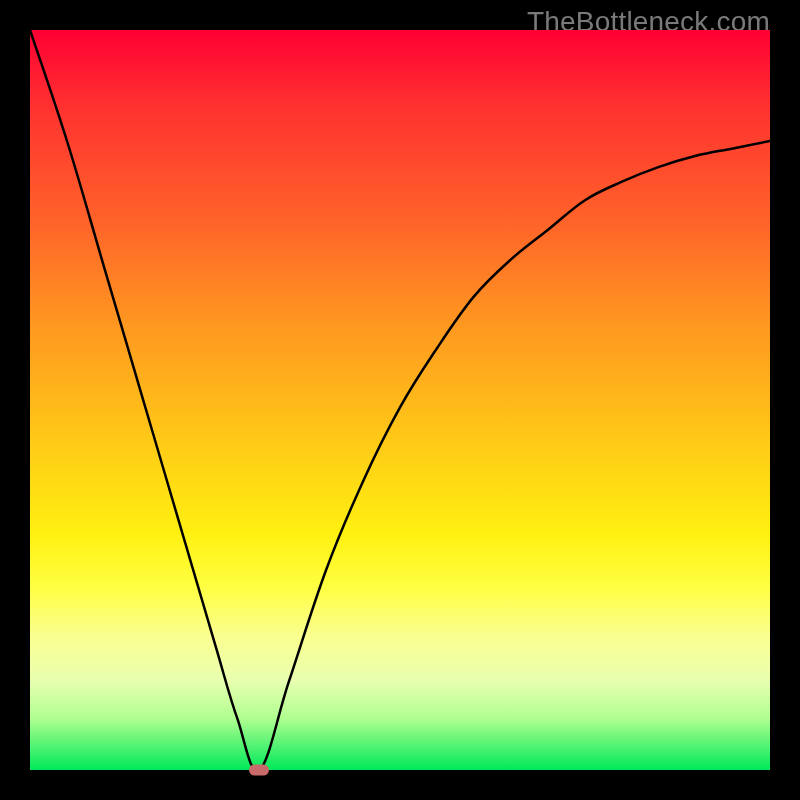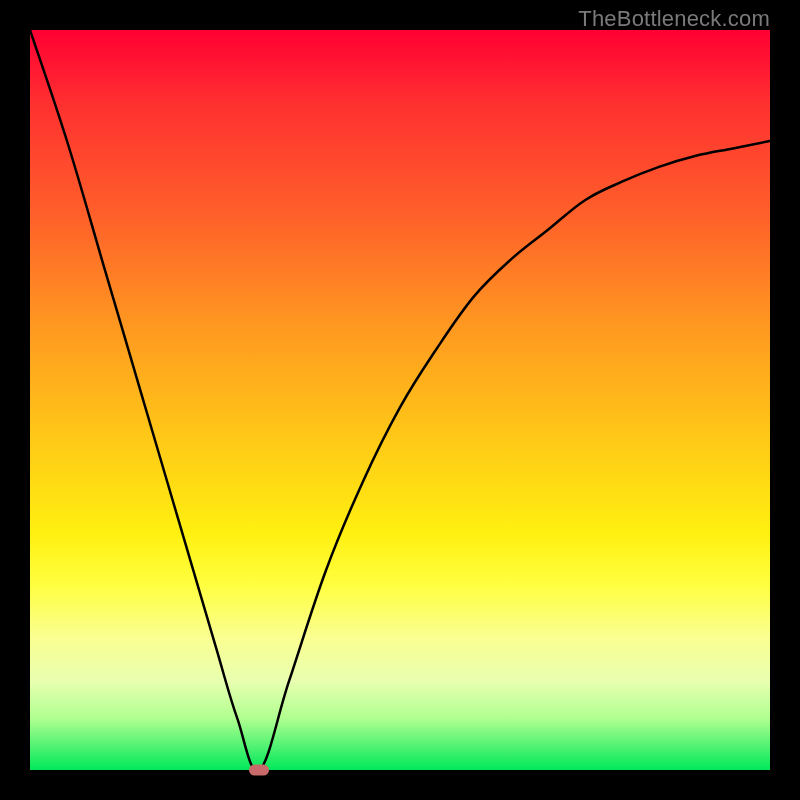--- a/index.html
+++ b/index.html
@@ -29,21 +29,21 @@
       #e8ffb0 88%,
       #b0ff90 93%,
       #00e85a 100%
     );
   }
   .watermark {
     position: absolute;
     top: 6px;
     right: 30px;
     color: #7a7a7a;
-    font-size: 22px;
+    font-size: 28px;
     font-weight: 500;
     letter-spacing: 0.2px;
   }
   .curve {
     position: absolute;
     left: 0;
     top: 0;
     width: 740px;
     height: 740px;
   }

